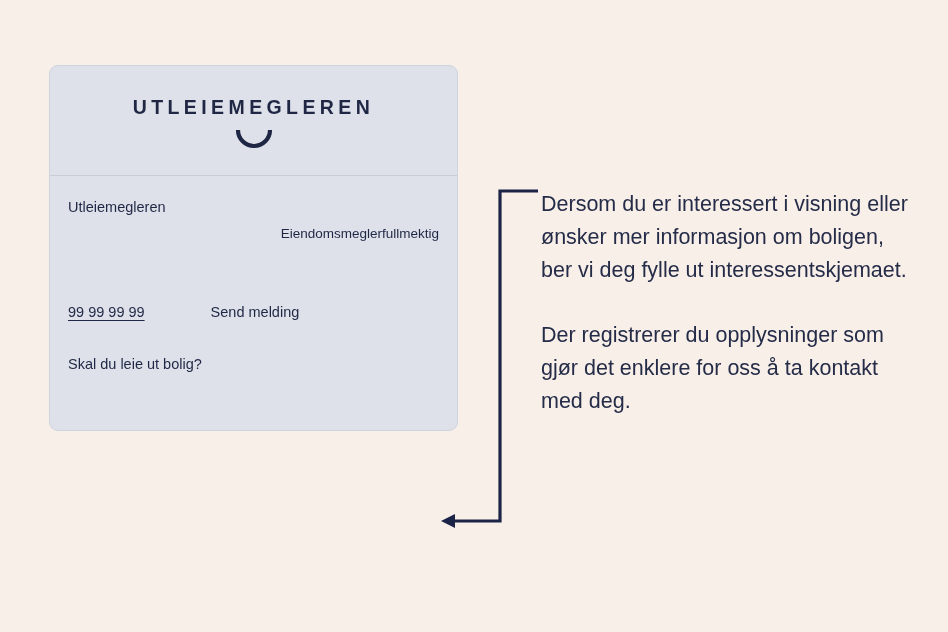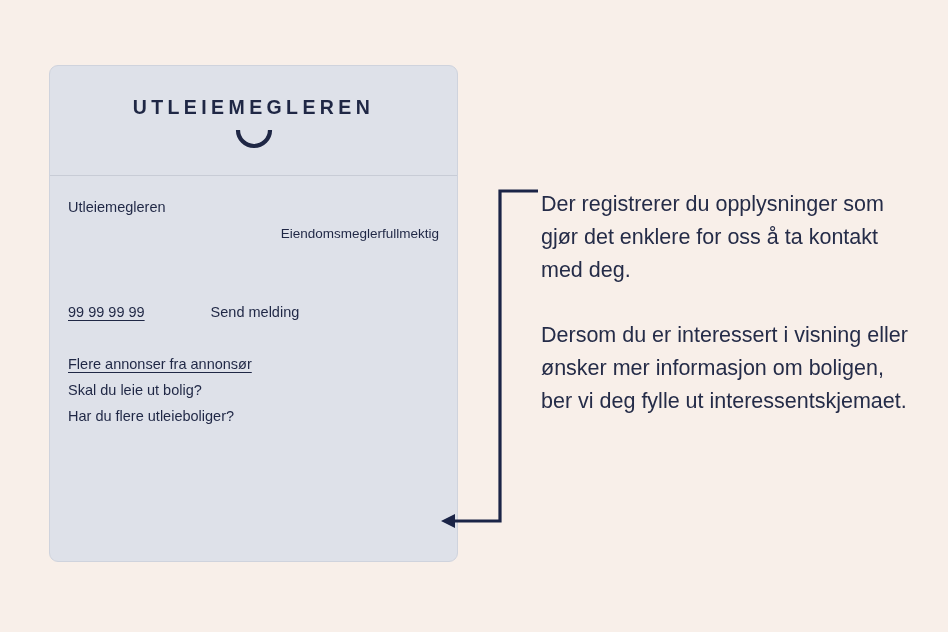--- a/index.html
+++ b/index.html
@@ -16,21 +16,21 @@
     position: relative;
     overflow: hidden;
   }
 
   
   #agent-card {
     position: absolute;
     left: 49px;
     top: 65px;
     width: 409px;
-    height: 497px;
+    height: 366px;
     background: #dee1e9;
     border: 1px solid #cfd3dd;
     border-radius: 9px;
     overflow: hidden;
   }
 
   #card-header {
     height: 110px;
     position: relative;
     border-bottom: 1px solid #c8ccd6;
@@ -173,31 +173,29 @@
 
 
     <div class="agent-title">Eiendomsmeglerfullmektig</div>
 
     <div class="contact-row">
       <a class="phone-link">99 99 99 99</a>
       <a class="message-link">Send melding</a>
     </div>
 
     <div class="links-group">
-      <a class="link-underlined">Flere annonser fra annonsør</a>
       <a class="link-plain">Skal du leie ut bolig?</a>
-      <a class="link-plain">Har du flere utleieboliger?</a>
     </div>
 
   </div>
 </div>
 
 <div id="annotation-connector">
   <svg width="100" height="345" viewBox="0 0 100 345" aria-hidden="true">
     <path d="M100 6 L62 6 L62 336 L13 336" fill="none" stroke="#1b2447" stroke-width="3.2"></path>
     <path d="M3 336 L17 329 L17 343 Z" fill="#1b2447"></path>
   </svg>
 </div>
 
 <div id="annotation-text">
+  <p>Dersom du er interessert i visning eller ønsker mer informasjon om boligen, ber vi deg fylle ut interessentskjemaet.</p>
   <p>Der registrerer du opplysninger som gjør det enklere for oss å ta kontakt med deg.</p>
-  <p>Dersom du er interessert i visning eller ønsker mer informasjon om boligen, ber vi deg fylle ut interessentskjemaet.</p>
 </div>
 
 </body></html>

